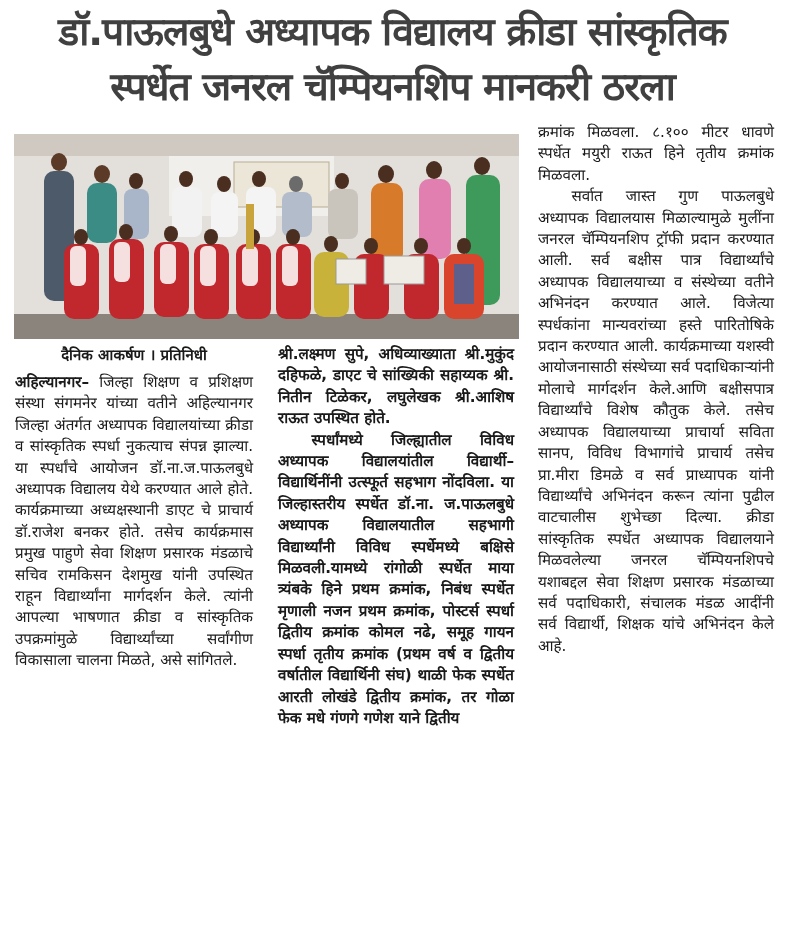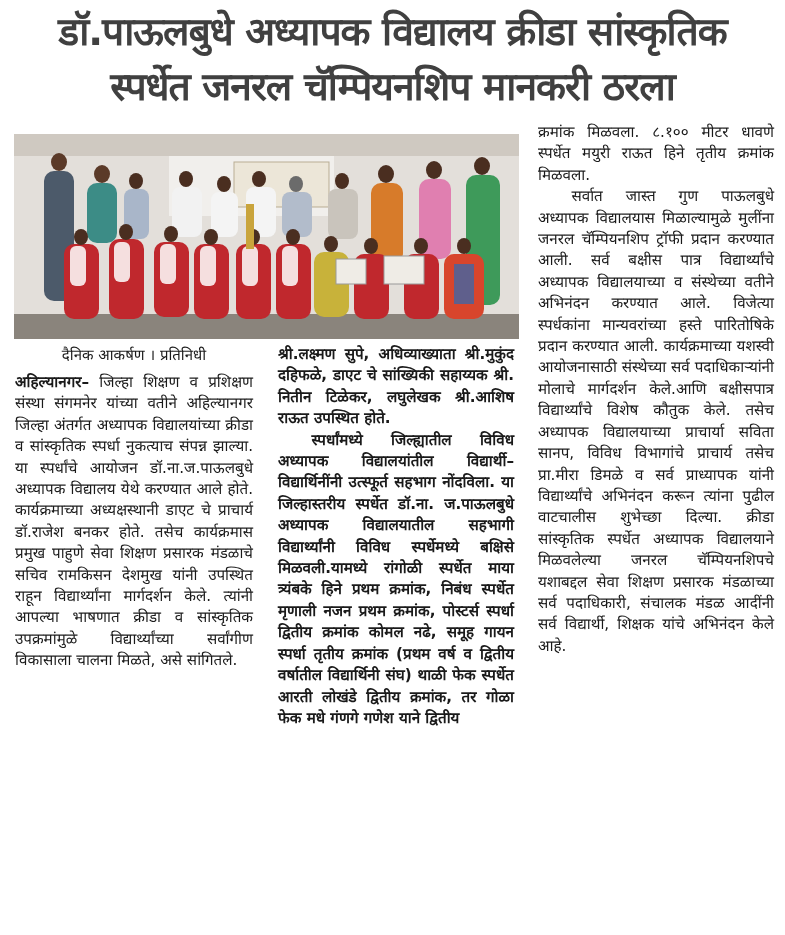--- a/index.html
+++ b/index.html
@@ -12,21 +12,21 @@
            overflow:hidden; background:#d8d4cf; }
   .photo svg { display:block; }
   .col { position:absolute; font-size:15.2px; line-height:21.4px; text-align:justify;
          text-align-last:left; }
   .col p { margin:0; }
   .col p.indent { text-indent:2.2em; }
   .col1 { left:15px; top:372px; width:238px; }
   .col2 { left:278px; top:344px; width:236px;font-weight:bold; }
   .col3 { left:538px; top:122px; width:236px; }
   .byline { position:absolute; left:15px; top:344px; width:238px; text-align:center;
-            font-weight:normal; font-size:15px; line-height:22px; }
+            font-weight:bold; font-size:15px; line-height:22px; }
   .lead { font-weight:bold; }
 </style>
 </head>
 <body>
 
 <div class="headline">
   <div>डॉ.पाऊलबुधे अध्यापक विद्यालय क्रीडा सांस्कृतिक</div>
   <div>स्पर्धेत जनरल चॅम्पियनशिप मानकरी ठरला</div>
 </div>
 

